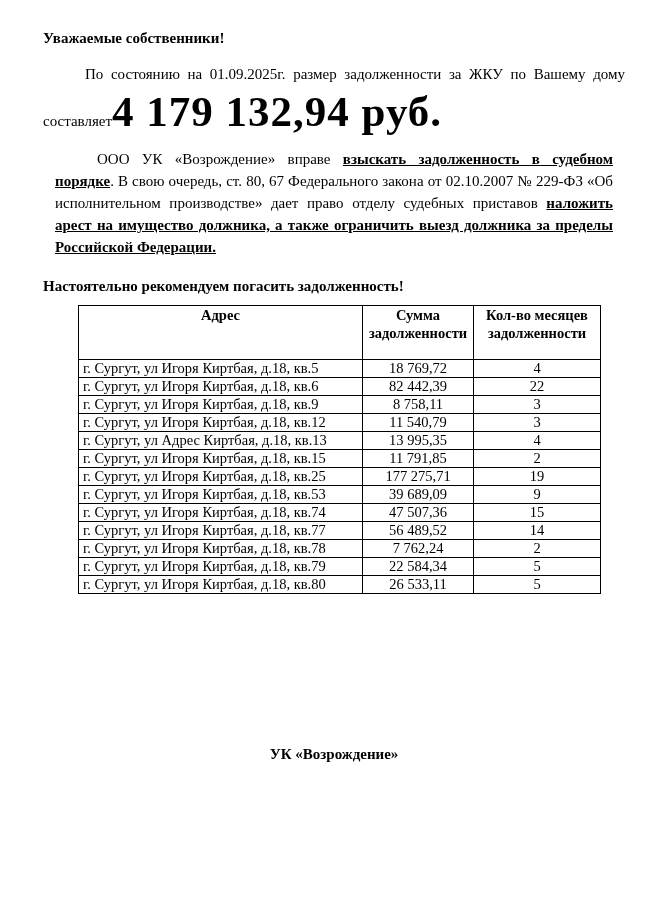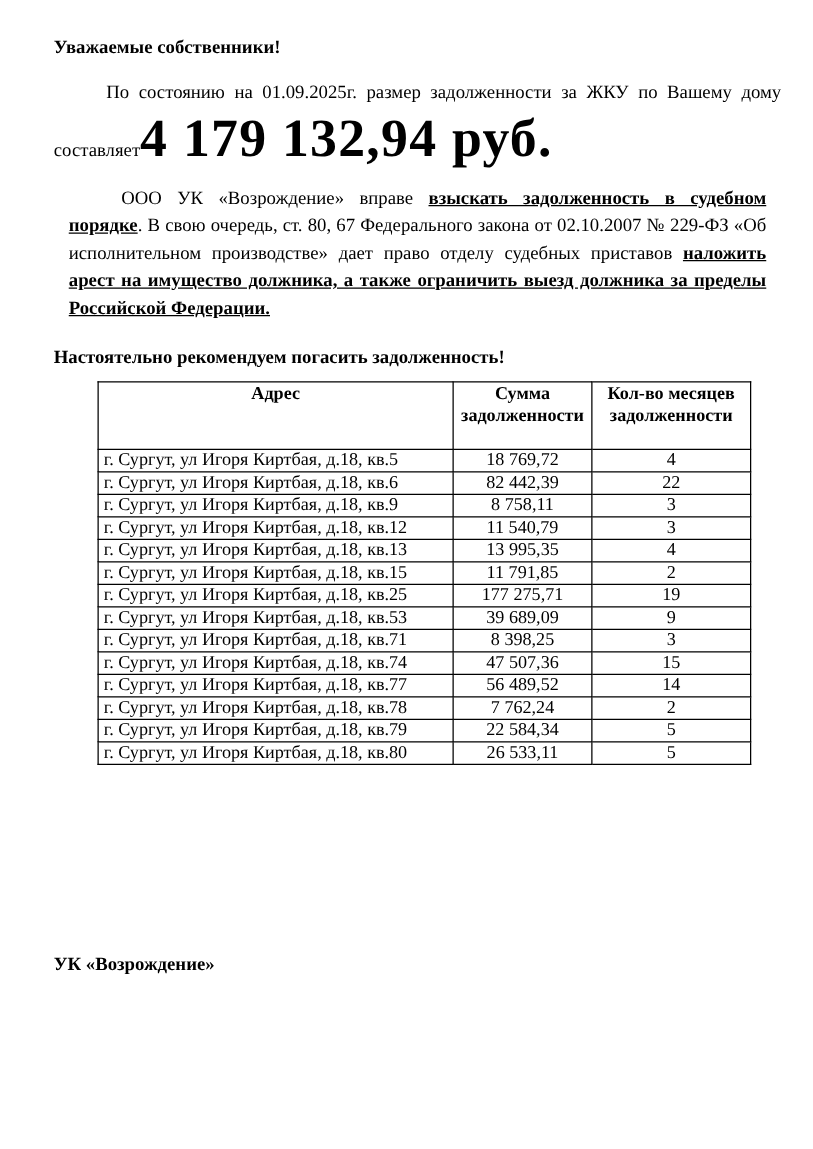--- a/index.html
+++ b/index.html
@@ -85,21 +85,21 @@
   }
   table.debt-table td {
     height: 18px;
     line-height: 17px;
   }
   .col-address { width: 284px; text-align: left; }
   .col-sum     { width: 111px; }
   .col-months  { width: 127px; }
   td.col-center { text-align: center; }
   .doc-footer {
-    text-align: left;
+    text-align: center;
     font-weight: bold;
     font-size: 15px;
     margin-top: 152px;
   }
 </style>
 </head>
 <body>
 
 <div class="page">
 
@@ -138,43 +138,38 @@
           <td class="col-address">г. Сургут, ул Игоря Киртбая, д.18, кв.9</td>
           <td class="col-sum col-center">8 758,11</td>
           <td class="col-months col-center">3</td>
         </tr>
         <tr>
           <td class="col-address">г. Сургут, ул Игоря Киртбая, д.18, кв.12</td>
           <td class="col-sum col-center">11 540,79</td>
           <td class="col-months col-center">3</td>
         </tr>
         <tr>
-          <td class="col-address">г. Сургут, ул Игоря Киртбая, д.18, кв.13</td>
+          <td class="col-address">г. Сургут, ул Адрес Киртбая, д.18, кв.13</td>
           <td class="col-sum col-center">13 995,35</td>
           <td class="col-months col-center">4</td>
         </tr>
         <tr>
           <td class="col-address">г. Сургут, ул Игоря Киртбая, д.18, кв.15</td>
           <td class="col-sum col-center">11 791,85</td>
           <td class="col-months col-center">2</td>
         </tr>
         <tr>
           <td class="col-address">г. Сургут, ул Игоря Киртбая, д.18, кв.25</td>
           <td class="col-sum col-center">177 275,71</td>
           <td class="col-months col-center">19</td>
         </tr>
         <tr>
           <td class="col-address">г. Сургут, ул Игоря Киртбая, д.18, кв.53</td>
           <td class="col-sum col-center">39 689,09</td>
           <td class="col-months col-center">9</td>
-        </tr>
-        <tr>
-          <td class="col-address">г. Сургут, ул Игоря Киртбая, д.18, кв.71</td>
-          <td class="col-sum col-center">8 398,25</td>
-          <td class="col-months col-center">3</td>
         </tr>
         <tr>
           <td class="col-address">г. Сургут, ул Игоря Киртбая, д.18, кв.74</td>
           <td class="col-sum col-center">47 507,36</td>
           <td class="col-months col-center">15</td>
         </tr>
         <tr>
           <td class="col-address">г. Сургут, ул Игоря Киртбая, д.18, кв.77</td>
           <td class="col-sum col-center">56 489,52</td>
           <td class="col-months col-center">14</td>

